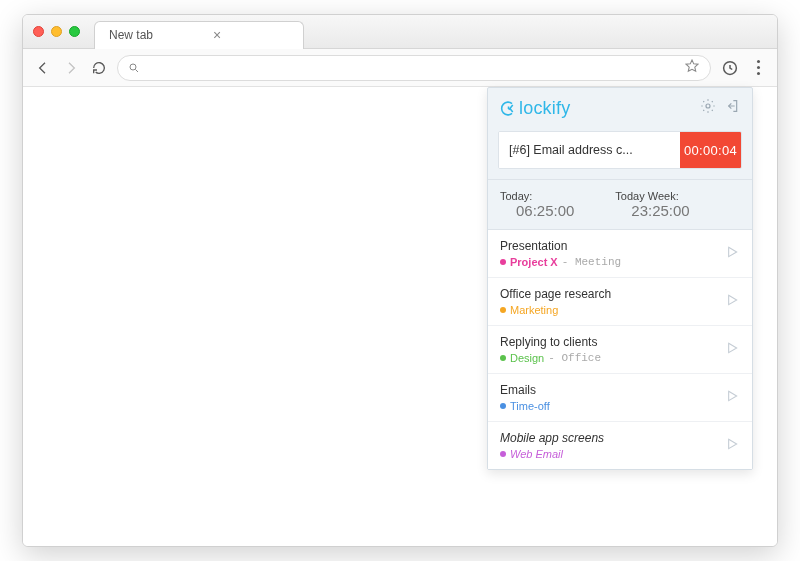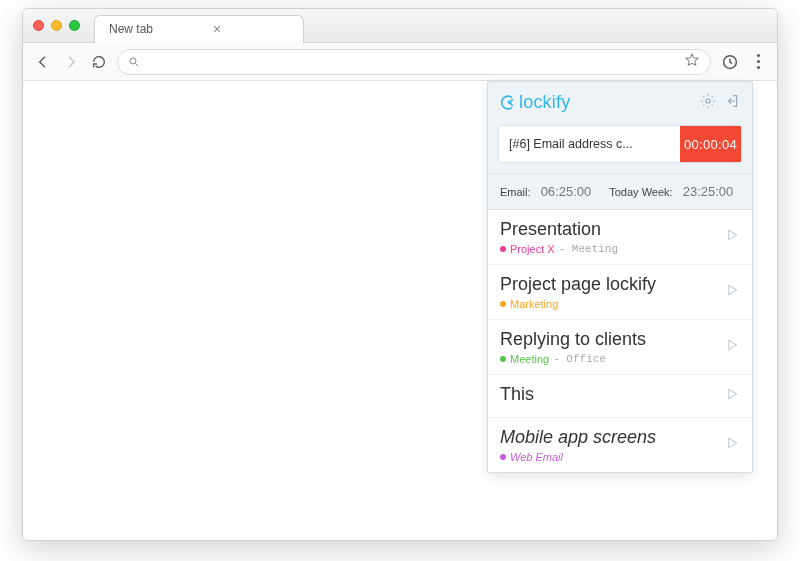--- a/index.html
+++ b/index.html
@@ -1,17 +1,17 @@
 <!DOCTYPE html>
 <html><head>
 <meta charset="utf-8">
 <style>
 * { margin: 0; padding: 0; box-sizing: border-box; font-family: -apple-system, BlinkMacSystemFont, "Segoe UI", Helvetica, Arial, sans-serif; }
 body { background: #fff; width: 800px; height: 561px; position: relative; }
-.window { position: absolute; top: 8px; left: 22px; width: 756px; height: 533px; border: 1px solid #d0d0d0; border-radius: 6px; box-shadow: 0 8px 30px rgba(0,0,0,0.18); background: #fff; overflow: hidden; }
+.window { position: absolute; top: 14px; left: 22px; width: 756px; height: 533px; border: 1px solid #d0d0d0; border-radius: 6px; box-shadow: 0 8px 30px rgba(0,0,0,0.18); background: #fff; overflow: hidden; }
 .titlebar { height: 34px; background: linear-gradient(#f7f7f7,#eaeaea); border-bottom: 1px solid #d6d6d6; display: flex; align-items: center; padding: 0 10px; }
 .dots { display: flex; gap: 7px; margin-right: 14px; }
 .dot { width: 11px; height: 11px; border-radius: 50%; }
 .dot.red { background: #ff5f57; border: 1px solid #e24238; }
 .dot.yellow { background: #ffbd2e; border: 1px solid #dfa023; }
 .dot.green { background: #28c940; border: 1px solid #17a82b; }
 .tab { background: #fff; border: 1px solid #d0d0d0; border-bottom: none; border-top-left-radius: 6px; border-top-right-radius: 6px; padding: 6px 10px 6px 14px; font-size: 12px; color: #555; display: flex; align-items: center; gap: 60px; height: 28px; margin-top: 6px; min-width: 210px; }
 .tab .close { color: #888; font-size: 14px; line-height: 1; }
 .toolbar { height: 38px; background: #fafafa; border-bottom: 1px solid #e2e2e2; display: flex; align-items: center; padding: 0 10px; gap: 8px; }
 .nav-btn { width: 20px; height: 20px; display: flex; align-items: center; justify-content: center; color: #5a5a5a; }
@@ -21,39 +21,39 @@
 .addr svg.search { width: 12px; height: 12px; color: #888; }
 .addr .star { margin-left: auto; color: #888; }
 .addr .star svg { width: 16px; height: 16px; }
 .ext-icon { width: 22px; height: 22px; display: flex; align-items: center; justify-content: center; color: #5a5a5a; }
 .ext-icon svg { width: 18px; height: 18px; }
 .menu-dots { width: 18px; display: flex; flex-direction: column; gap: 3px; align-items: center; }
 .menu-dots span { width: 3px; height: 3px; background: #5a5a5a; border-radius: 50%; }
 .content { position: relative; height: calc(100% - 72px); background: #fff; }
 
 .popup { position: absolute; top: 0; right: 24px; width: 266px; background: #eef3f7; border: 1px solid #d6dee5; border-radius: 2px; box-shadow: 0 4px 12px rgba(0,0,0,0.1); }
-.popup-hdr { display: flex; align-items: flex-end; padding: 10px 12px 8px 12px; }
+.popup-hdr { display: flex; align-items: flex-start; padding: 10px 12px 8px 12px; }
 .logo { font-size: 18px; font-weight: 500; color: #2fb7e8; letter-spacing: 0.2px; display: flex; align-items: center; gap: 2px; }
 .logo svg { width: 17px; height: 17px; }
 .popup-hdr .spacer { flex: 1; }
 .hdr-icon { color: #9aa7b2; margin-left: 8px; }
 .hdr-icon svg { width: 16px; height: 16px; }
 
 .timer-row { margin: 4px 10px 10px 10px; display: flex; background: #fff; border: 1px solid #dde3e9; border-radius: 2px; overflow: hidden; height: 38px; }
 .timer-desc { flex: 1; padding: 0 10px; font-size: 12.5px; color: #333; border: none; outline: none; }
 .timer-btn { background: #f24834; color: #fff; font-size: 13px; width: 76px; display: flex; align-items: center; justify-content: center; letter-spacing: 0.3px; }
 
 .stats { display: flex; gap: 18px; padding: 10px 12px; font-size: 11px; color: #444; border-top: 1px solid #dde3e9; border-bottom: 1px solid #dde3e9; background: #eef3f7; }
-.stats .val { color: #777; margin-left: 7px; font-size: 13px; }
+.stats .val { color: #777; margin-left: 16px; font-size: 15px; }
 
 .entries { background: #fff; }
 .entry { border-bottom: 1px solid #eef0f3; padding: 9px 12px; display: flex; align-items: center; }
 .entry:last-child { border-bottom: none; font-style: italic; }
 .entry-left { flex: 1; min-width: 0; }
-.entry-title { font-size: 18px; color: #333; margin-bottom: 3px; }
+.entry-title { font-size: 12px; color: #333; margin-bottom: 3px; }
 .entry-sub { font-size: 11px; display: flex; align-items: center; gap: 4px; }
 .proj-dot { width: 6px; height: 6px; border-radius: 50%; display: inline-block; }
 .proj-name { }
 .task-name { color: #aaa; font-family: Liberation Mono, monospace; }
 .play { color: #c4ccd4; }
 .play svg { width: 16px; height: 16px; }
 </style>
 </head>
 <body>
 
@@ -143,71 +143,75 @@
 
       <div class="timer-row">
         <input class="timer-desc" value="[#6] Email address c..." style="">
         <div class="timer-btn">
           <span>00:00:04</span>
         </div>
       </div>
 
       <div class="stats">
         <div>
-          <span>Email:</span>
+          <span>Today:</span>
           <span class="val">06:25:00</span>
         </div>
         <div>
           <span>Today Week:</span>
           <span class="val">23:25:00</span>
         </div>
       </div>
 
       <div class="entries" id="entries">
           <div class="entry">
             <div class="entry-left">
               <div class="entry-title">Presentation</div>
               <div class="entry-sub">
                 <span class="proj-dot" style="background: rgb(232, 62, 156);"></span>
-                <span class="proj-name" style="color: rgb(232, 62, 156);">Project X</span>
+                <span class="proj-name" style="color: rgb(232, 62, 156); font-weight: bold;">Project X</span>
                 <span class="task-name"> - Meeting</span>
               </div>
             </div>
             <div class="play"><svg viewBox="0 0 24 24" fill="none" stroke="currentColor" stroke-width="1.6">
                 <path d="M7 5l12 7-12 7z"></path>
               </svg></div>
           </div>
           <div class="entry">
             <div class="entry-left">
-              <div class="entry-title">Project page lockify</div>
+              <div class="entry-title">Office page research</div>
               <div class="entry-sub">
                 <span class="proj-dot" style="background: rgb(245, 166, 35);"></span>
                 <span class="proj-name" style="color: rgb(245, 166, 35);">Marketing</span>
               </div>
             </div>
             <div class="play"><svg viewBox="0 0 24 24" fill="none" stroke="currentColor" stroke-width="1.6">
                 <path d="M7 5l12 7-12 7z"></path>
               </svg></div>
           </div>
           <div class="entry">
             <div class="entry-left">
               <div class="entry-title">Replying to clients</div>
               <div class="entry-sub">
                 <span class="proj-dot" style="background: rgb(91, 194, 76);"></span>
-                <span class="proj-name" style="color: rgb(91, 194, 76);">Meeting</span>
+                <span class="proj-name" style="color: rgb(91, 194, 76);">Design</span>
                 <span class="task-name"> - Office</span>
               </div>
             </div>
             <div class="play"><svg viewBox="0 0 24 24" fill="none" stroke="currentColor" stroke-width="1.6">
                 <path d="M7 5l12 7-12 7z"></path>
               </svg></div>
           </div>
           <div class="entry">
             <div class="entry-left">
-              <div class="entry-title">This</div>
+              <div class="entry-title">Emails</div>
+              <div class="entry-sub">
+                <span class="proj-dot" style="background: rgb(74, 144, 226);"></span>
+                <span class="proj-name" style="color: rgb(74, 144, 226);">Time-off</span>
+              </div>
             </div>
             <div class="play"><svg viewBox="0 0 24 24" fill="none" stroke="currentColor" stroke-width="1.6">
                 <path d="M7 5l12 7-12 7z"></path>
               </svg></div>
           </div>
           <div class="entry">
             <div class="entry-left">
               <div class="entry-title">Mobile app screens</div>
               <div class="entry-sub">
                 <span class="proj-dot" style="background: rgb(198, 95, 217);"></span>

